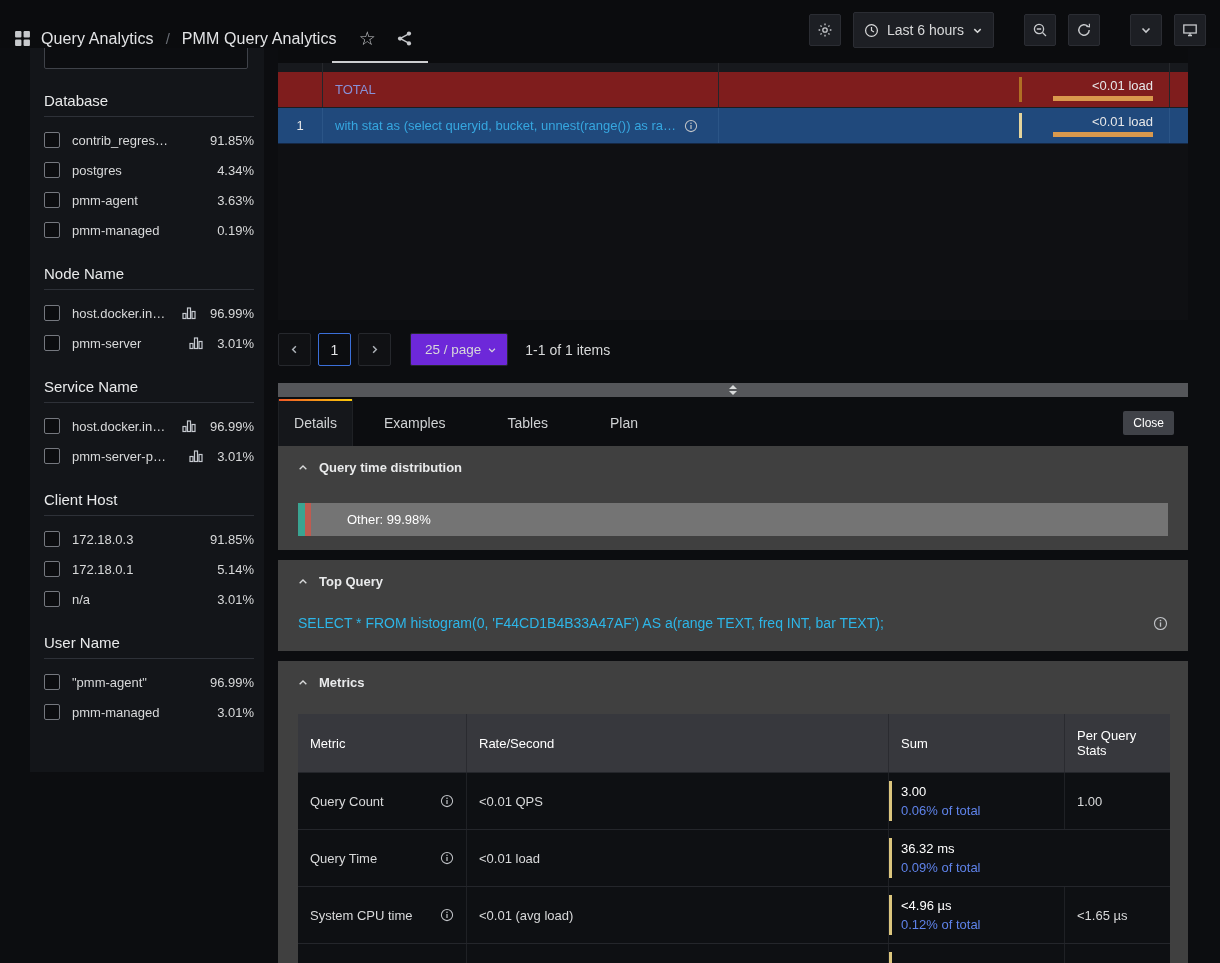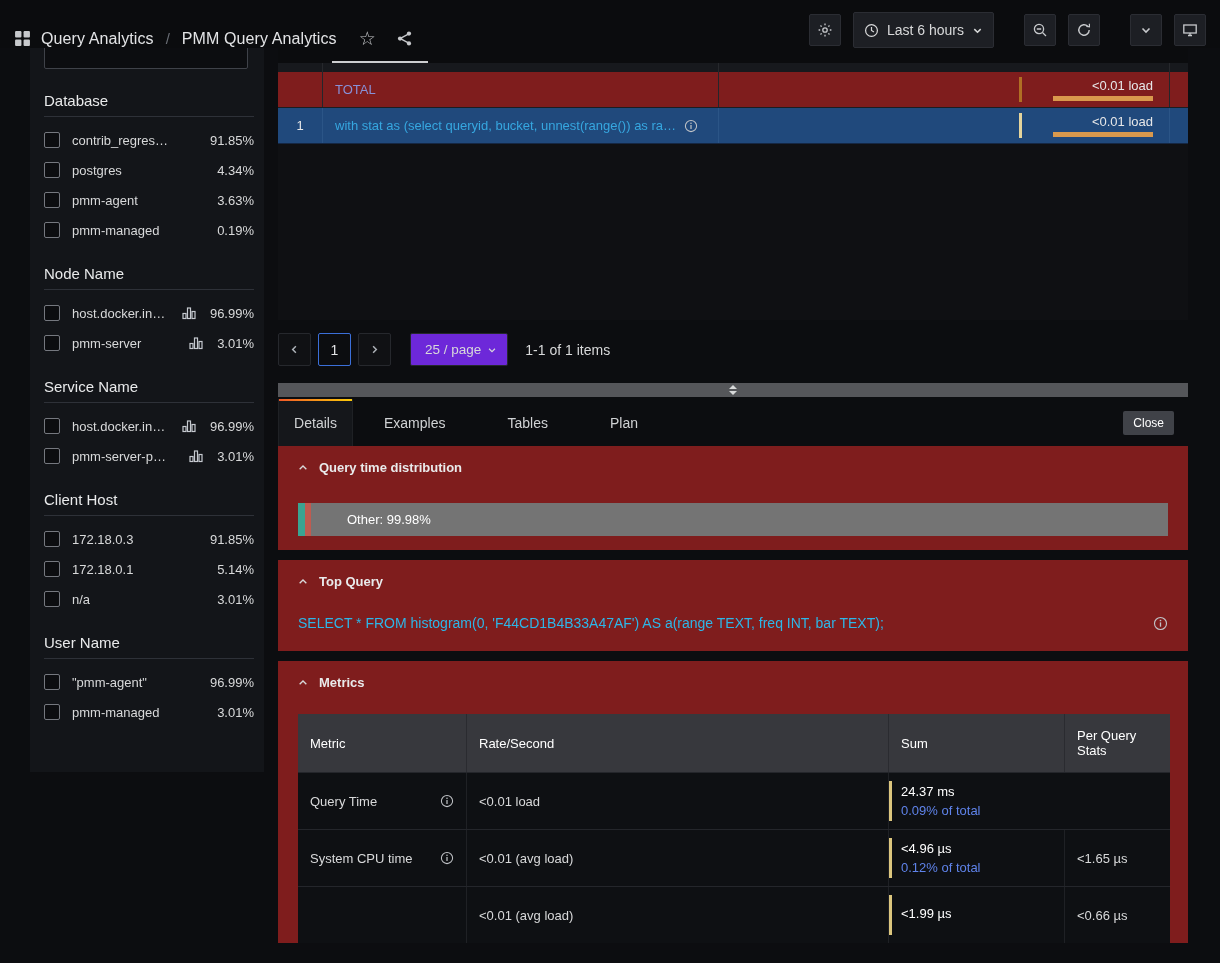--- a/index.html
+++ b/index.html
@@ -125,21 +125,21 @@
   .tab-active::before{
     content:""; position:absolute; top:0; left:0; right:0; height:2px;
     background:linear-gradient(90deg,#f05a28,#fbca0a);
   }
   .close-btn{
     margin-left:auto; align-self:center; margin-right:14px;
     background:#404248; border:none; border-radius:2px; color:#ffffff;
     font-size:12px; font-weight:500; padding:5px 10px; cursor:pointer;
     font-family:inherit;
   }
-  .dsection{ background:#7f1d1d; margin-bottom:10px; padding:14px 20px; }
+  .dsection{ background:#404040; margin-bottom:10px; padding:14px 20px; }
   .dsec-head{ display:flex; align-items:center; gap:11px; cursor:pointer; }
   .caret{ color:#d8d9da; }
   .dsec-title{ font-size:13px; font-weight:bold; color:#e9eaeb; }
 
   
   .dist-bar{ margin-top:28px; height:33px; display:flex; }
   .dist-teal{ width:7px; background:#3aa492; }
   .dist-red{ width:6px; background:#bf5b50; }
   .dist-other{ flex:1; background:#747474; display:flex; align-items:center; }
   .dist-label{ font-size:13px; color:#ffffff; padding-left:20px;margin-left:16px; }
@@ -510,37 +510,58 @@
     </div>
 
     <div class="metrics-table">
       <div class="mhead">
         <div>Metric</div>
         <div>Rate/Second</div>
         <div>Sum</div>
         <div>Per Query Stats</div>
       </div>
 
+      <div class="mrow">
+        <div class="mc-metric">
+          <span>Query Count</span>
+          <span class="info-icon">
+            <svg width="14" height="14" viewBox="0 0 16 16">
+                <circle cx="8" cy="8" r="6.4" fill="none" stroke="currentColor" stroke-width="1.2"></circle>
+                <rect x="7.3" y="6.8" width="1.4" height="4.6" fill="currentColor"></rect>
+                <circle cx="8" cy="4.8" r="0.9" fill="currentColor"></circle>
+              </svg>
+          </span>
+        </div>
+        <div class="mc-rate">&lt;0.01 QPS</div>
+        <div class="mc-sum">
+          <span class="sum-tick"></span>
+          <span>
+            <div class="sum-val">3.00</div>
+            <div class="sum-pct">0.06% of total</div>
+          </span>
+        </div>
+        <div class="mc-pq">1.00</div>
+      </div>
 
       <div class="mrow">
         <div class="mc-metric">
           <span>Query Time</span>
           <span class="info-icon">
             <svg width="14" height="14" viewBox="0 0 16 16">
                 <circle cx="8" cy="8" r="6.4" fill="none" stroke="currentColor" stroke-width="1.2"></circle>
                 <rect x="7.3" y="6.8" width="1.4" height="4.6" fill="currentColor"></rect>
                 <circle cx="8" cy="4.8" r="0.9" fill="currentColor"></circle>
               </svg>
           </span>
         </div>
         <div class="mc-rate">&lt;0.01 load</div>
         <div class="mc-sum">
           <span class="sum-tick"></span>
           <span>
-            <div class="sum-val">24.37 ms</div>
+            <div class="sum-val">36.32 ms</div>
             <div class="sum-pct">0.09% of total</div>
           </span>
         </div>
       </div>
 
       <div class="mrow">
         <div class="mc-metric">
           <span>System CPU time</span>
           <span class="info-icon">
             <svg width="14" height="14" viewBox="0 0 16 16">

